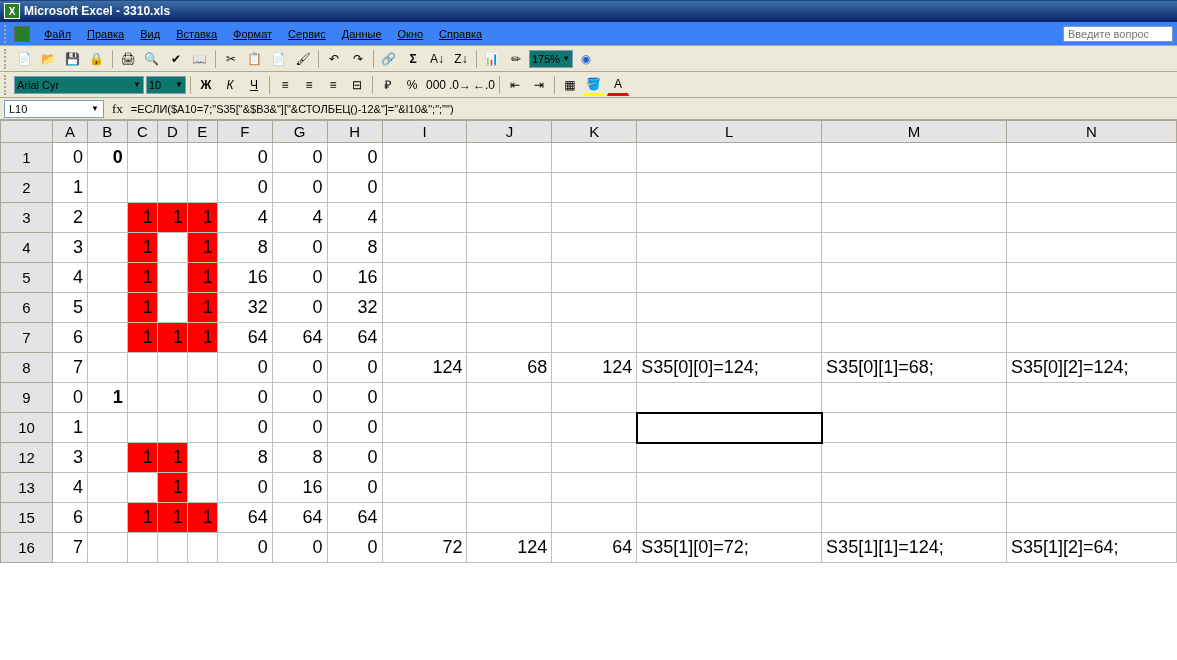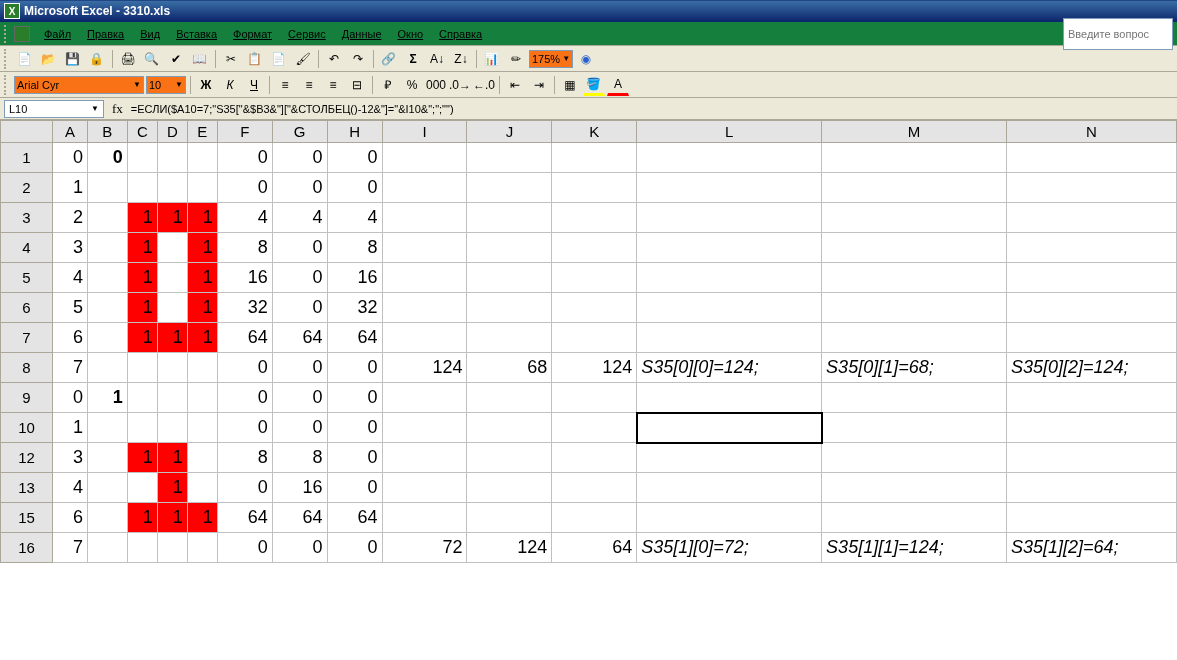--- a/index.html
+++ b/index.html
@@ -27,21 +27,21 @@
     border: 1px solid #fff;
     margin-right: 4px;
     display: inline-flex;
     align-items: center;
     justify-content: center;
     font-size: 10px;
     color: #fff;
     font-weight: bold;
   }
   .menubar {
-    background: #15803d;
+    background: #3b82f6;
     border-bottom: 1px solid #aca899;
     height: 24px;
     display: flex;
     align-items: center;
     padding: 0 4px;
   }
   .menubar .grip {
     width: 6px;
     height: 18px;
     border-left: 2px dotted #aca899;
@@ -59,21 +59,21 @@
     cursor: default;
   }
   .menu-item .u { text-decoration: underline; }
   .search-box {
     margin-left: auto;
     color: #999;
     border: 1px solid #7f9db9;
     background: #fff;
     padding: 1px 4px;
     width: 110px;
-    height: 32px;
+    height: 16px;
     font-size: 11px;
   }
   .toolbar {
     background: #ece9d8;
     border-bottom: 1px solid #aca899;
     height: 26px;
     display: flex;
     align-items: center;
     padding: 0 4px;
     gap: 2px;
@@ -95,21 +95,21 @@
     font-size: 12px;
   }
   .tb-sep {
     width: 1px;
     height: 18px;
     background: #aca899;
     margin: 0 2px;
   }
   .tb-combo {
     border: 1px solid #7f9db9;
-    background: #f97316;
+    background: #0f766e;
     height: 18px;
     font-size: 11px;
     padding: 0 2px;
     display: inline-flex;
     align-items: center;
   }
   .tb-combo .arrow { margin-left: 2px; font-size: 8px; }
   .formulabar {
     background: #ece9d8;
     border-bottom: 1px solid #aca899;
@@ -166,21 +166,21 @@
     width: 52px;
     text-align: center;
   }
   table.grid td {
     font-family: "Arial", sans-serif;
     font-size: 18px;
     text-align: right;
     white-space: nowrap;
     overflow: hidden;
   }
-  table.grid td.ltxt { text-align: left; font-style: italic; }
+  table.grid td.ltxt { text-align: left; }
   table.grid td.red { background: #ff0000; }
   table.grid td.bold { font-weight: bold; }
   .col-A { width: 35px; }
   .col-B { width: 40px; }
   .col-C { width: 30px; }
   .col-D { width: 30px; }
   .col-E { width: 30px; }
   .col-F { width: 55px; }
   .col-G { width: 55px; }
   .col-H { width: 55px; }

